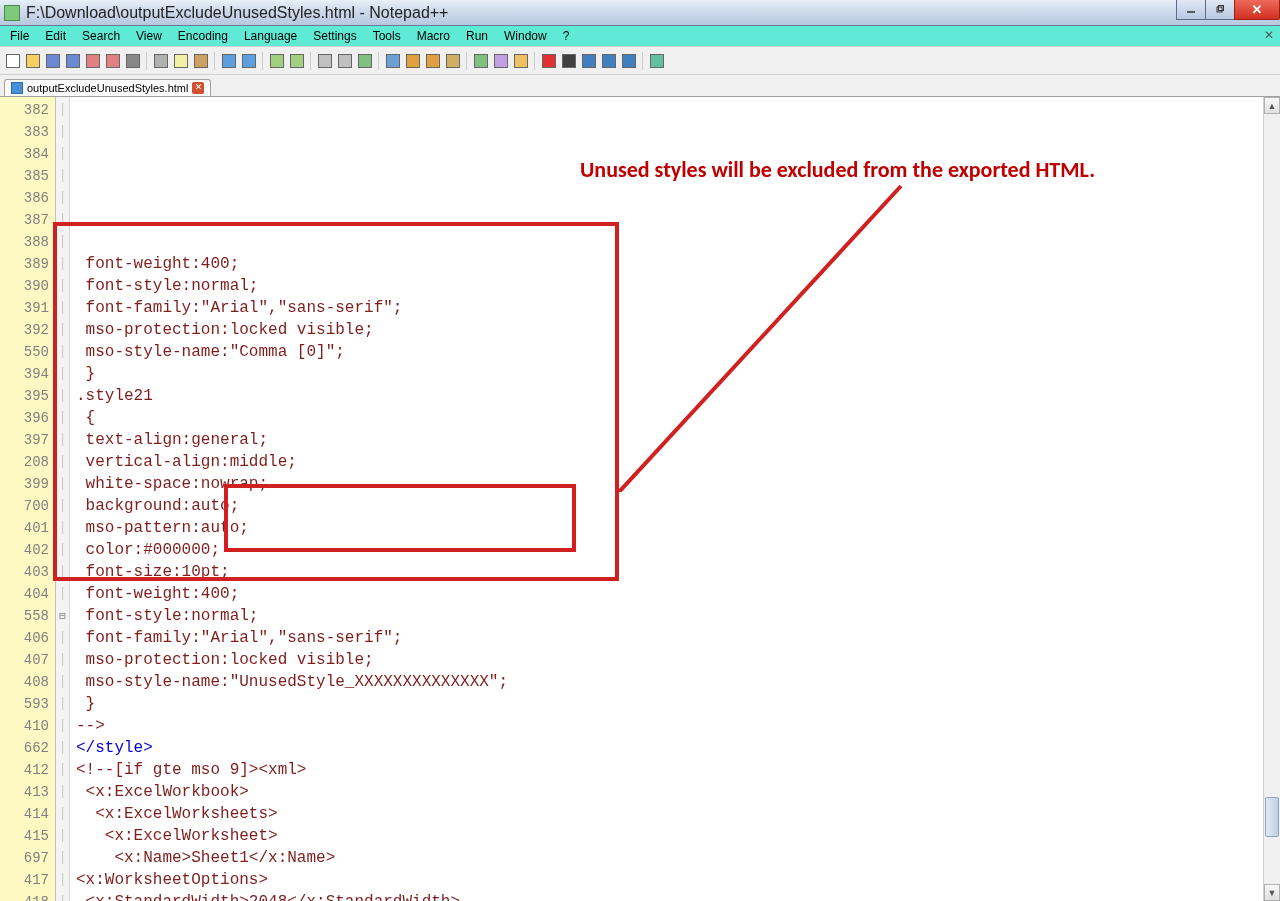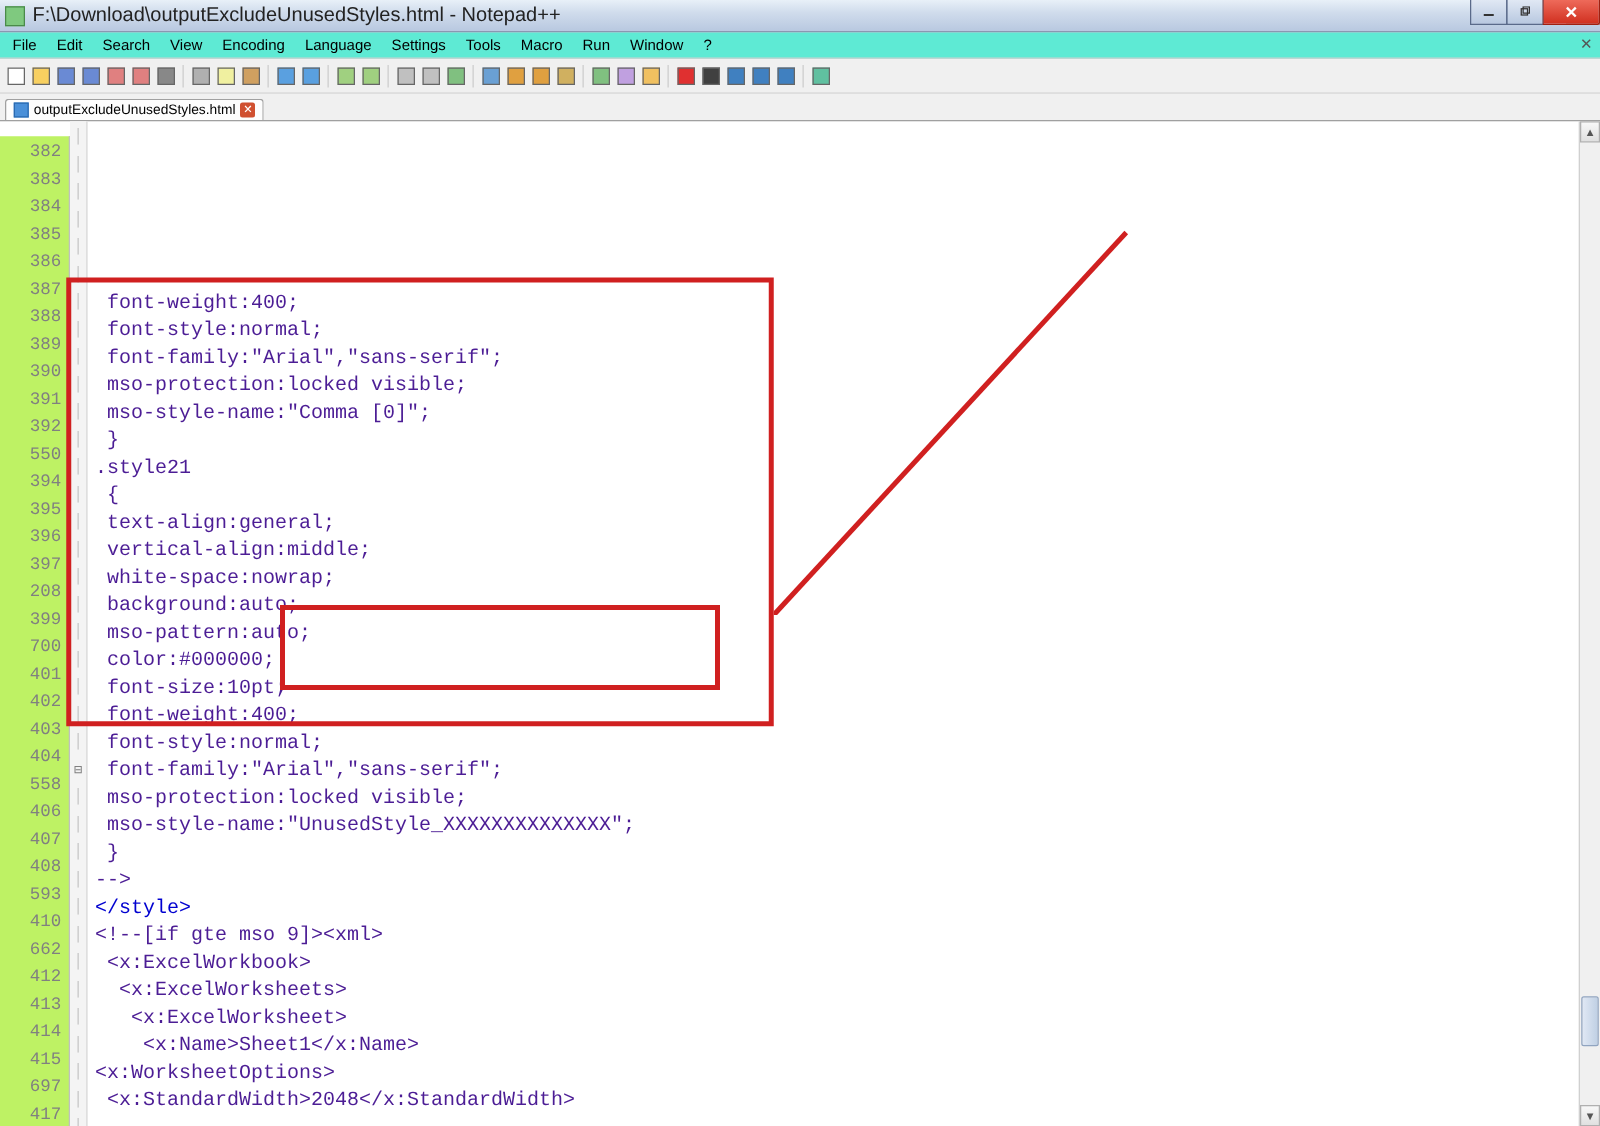--- a/index.html
+++ b/index.html
@@ -128,29 +128,28 @@
   line-height: 11px;
   text-align: center;
 }
 .editor {
   display: flex;
   height: calc(901px - 26px - 21px - 28px - 22px);
   position: relative;
 }
 .gutter {
   width: 56px;
-  background: #bef264;
+  background: #fef9c3;
   border-right: 1px solid #c0c0c0;
   font-family: Consolas, "Courier New", monospace;
   font-size: 14px;
   color: #808080;
   text-align: right;
   padding: 2px 6px 0 0;
   line-height: 22px;
-  margin-top: 12px;
 }
 .fold-col {
   width: 14px;
   background: #f4f4f4;
   border-right: 1px solid #d8d8d8;
   font-family: Consolas, monospace;
   font-size: 11px;
   color: #808080;
   text-align: center;
   line-height: 22px;
@@ -160,21 +159,21 @@
   flex: 1;
   font-family: Consolas, "Courier New", monospace;
   font-size: 16px;
   line-height: 22px;
   padding: 2px 0 0 6px;
   white-space: pre;
   color: #000;
   position: relative;
 }
 .code .line { height: 22px; }
-.c-green { color: #4c1d95; }
+.c-green { color: #7f1d1d; }
 .c-blue { color: #0000d0; }
 .annot-callout {
   position: absolute;
   color: #c00000;
   font-family: Calibri, "Segoe UI", sans-serif;
   font-size: 22px;
   font-weight: bold;
   top: 62px;
   left: 510px;
   pointer-events: none;
@@ -440,20 +439,21 @@
       <div style="color: rgb(192, 192, 192);">│</div>
       <div style="color: rgb(192, 192, 192);">│</div>
       <div style="color: rgb(192, 192, 192);">│</div>
       <div style="color: rgb(192, 192, 192);">│</div>
       <div style="color: rgb(192, 192, 192);">│</div>
       <div style="color: rgb(192, 192, 192);">│</div>
       <div style="color: rgb(192, 192, 192);">│</div>
     </div>
   <div class="code" id="code-slot">
      
+     <div class="annot-callout">Unused styles will be excluded from the exported HTML.</div>
      <div class="annot-box1" style="left:-17px;top:125px;width:566px;height:359px;"></div>
      <div class="annot-box2" style="left:154px;top:387px;width:352px;height:68px;"></div>
      <svg class="annot-line" style="left:549px;top:85px;width:290px;height:310px;" viewBox="0 0 290 310">
         <line x1="0" y1="310" x2="282" y2="4" stroke="#d02020" stroke-width="4"></line>
       </svg>
   <div class="line"><span class="c-green"> font-weight:400;</span></div><div class="line"><span class="c-green"> font-style:normal;</span></div><div class="line"><span class="c-green"> font-family:"Arial","sans-serif";</span></div><div class="line"><span class="c-green"> mso-protection:locked visible;</span></div><div class="line"><span class="c-green"> mso-style-name:"Comma [0]";</span></div><div class="line"><span class="c-green"> }</span></div><div class="line"><span class="c-green">.style21</span></div><div class="line"><span class="c-green"> {</span></div><div class="line"><span class="c-green"> text-align:general;</span></div><div class="line"><span class="c-green"> vertical-align:middle;</span></div><div class="line"><span class="c-green"> white-space:nowrap;</span></div><div class="line"><span class="c-green"> background:auto;</span></div><div class="line"><span class="c-green"> mso-pattern:auto;</span></div><div class="line"><span class="c-green"> color:#000000;</span></div><div class="line"><span class="c-green"> font-size:10pt;</span></div><div class="line"><span class="c-green"> font-weight:400;</span></div><div class="line"><span class="c-green"> font-style:normal;</span></div><div class="line"><span class="c-green"> font-family:"Arial","sans-serif";</span></div><div class="line"><span class="c-green"> mso-protection:locked visible;</span></div><div class="line"><span class="c-green"> mso-style-name:"UnusedStyle_XXXXXXXXXXXXXX";</span></div><div class="line"><span class="c-green"> }</span></div><div class="line"><span class="c-green">--&gt;</span></div><div class="line"><span class="c-blue">&lt;/style&gt;</span></div><div class="line"><span class="c-green">&lt;!--[if gte mso 9]&gt;&lt;xml&gt;</span></div><div class="line"><span class="c-green"> &lt;x:ExcelWorkbook&gt;</span></div><div class="line"><span class="c-green">  &lt;x:ExcelWorksheets&gt;</span></div><div class="line"><span class="c-green">   &lt;x:ExcelWorksheet&gt;</span></div><div class="line"><span class="c-green">    &lt;x:Name&gt;Sheet1&lt;/x:Name&gt;</span></div><div class="line"><span class="c-green">&lt;x:WorksheetOptions&gt;</span></div><div class="line"><span class="c-green"> &lt;x:StandardWidth&gt;2048&lt;/x:StandardWidth&gt;</span></div></div>
   <div class="scrollbar-v">
     <div class="sb-arrow">▲</div>
     <div class="sb-thumb" id="sb-thumb" style="top: 700px; height: 40px;"></div>
     <div class="sb-arrow" style="position:absolute;bottom:0;width:100%;">▼</div>

